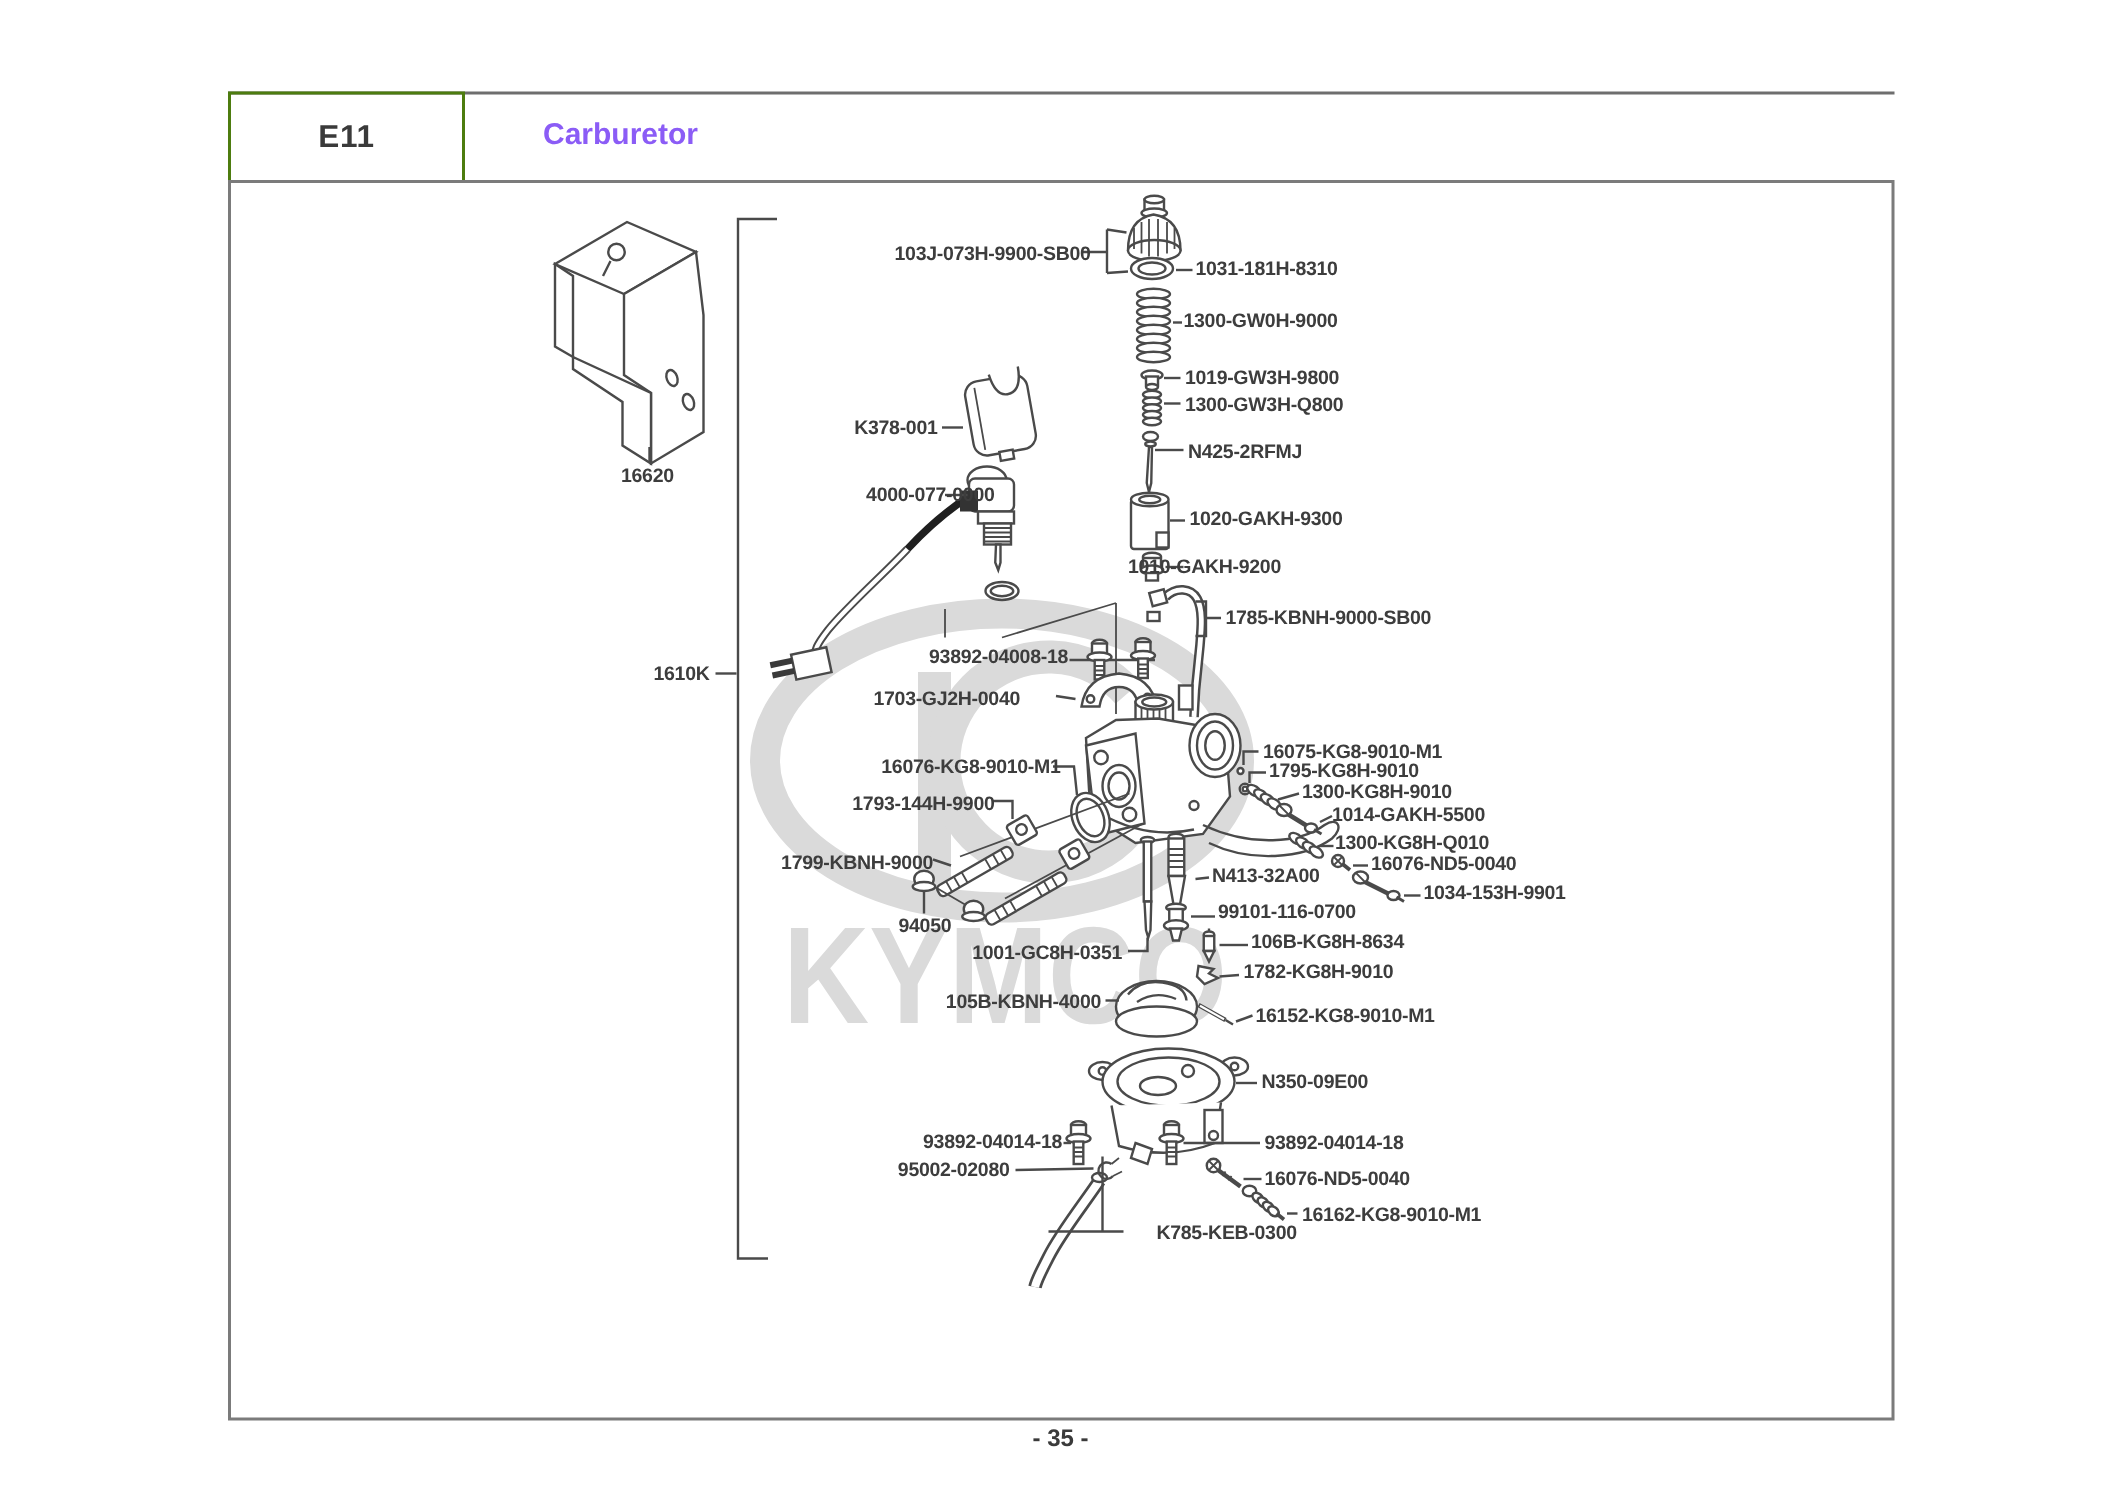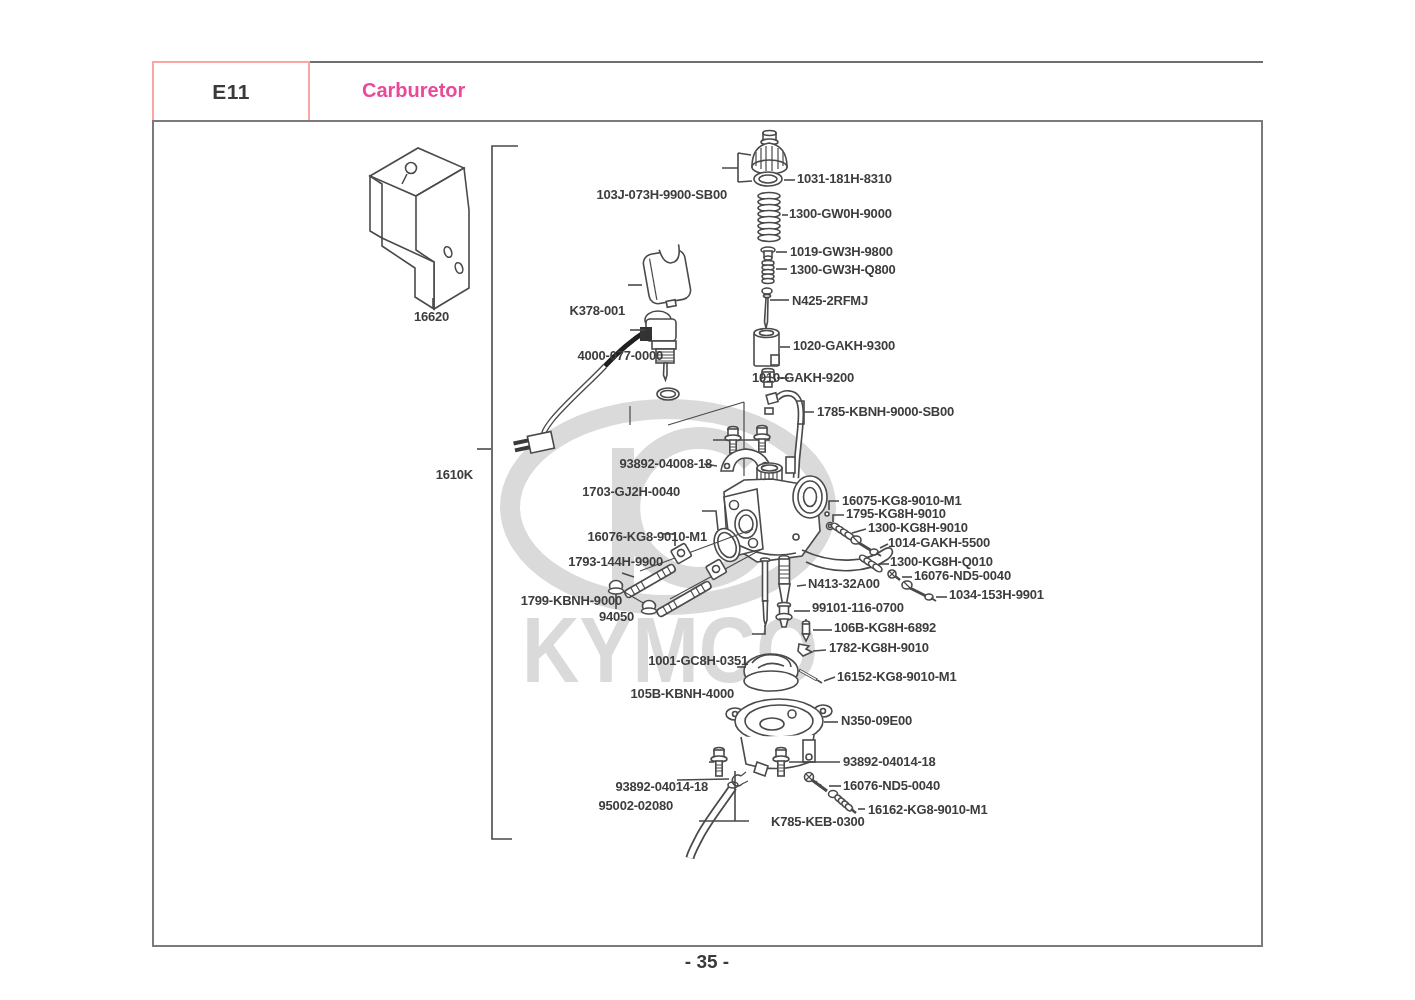--- a/index.html
+++ b/index.html
@@ -2,28 +2,28 @@
 <html><head>
 <meta charset="utf-8">
 <style>
   html,body{margin:0;padding:0;background:#fff;}
   #stage{position:relative;width:1415px;height:1000px;background:#fff;overflow:hidden;
          font-family:"Liberation Sans",sans-serif;}
   .frame{position:absolute;left:152px;top:120px;width:1107px;height:823px;
          border:2px solid #7b7b7b;background:transparent;}
   .hdr-topline{position:absolute;left:152px;top:61px;width:1111px;height:2px;background:#6e6e6e;}
   .e11-box{position:absolute;left:152px;top:61px;width:154px;height:57px;
-           border:2px solid #fca5a5;display:flex;align-items:center;justify-content:center;}
+           border:2px solid #4d7c0f;display:flex;align-items:center;justify-content:center;}
   .code-text{font-weight:bold;font-size:21px;color:#3a3a3a;letter-spacing:.5px;}
-  .hdr-title{position:absolute;left:362px;top:79px;font-weight:bold;font-size:20px;color:#ec4899;}
+  .hdr-title{position:absolute;left:362px;top:79px;font-weight:bold;font-size:20px;color:#8b5cf6;}
   .page-num{position:absolute;left:632px;top:951px;width:150px;text-align:center;
-            font-weight:bold;font-size:19px;color:#3a3a3a;}
+            font-weight:bold;font-size:16px;color:#3a3a3a;}
   .lbl{position:absolute;font-weight:bold;font-size:13px;line-height:13px;color:#3d3d3d;
        letter-spacing:-0.2px;white-space:nowrap;}
-  .lr{margin-top:26px;}
+  .lr{}
   svg .s{stroke:#4a4a4a;stroke-width:1.6;fill:none;}
   svg .f{stroke:#4a4a4a;stroke-width:1.6;fill:#ffffff;}
   svg .thin{stroke:#4a4a4a;stroke-width:1.2;fill:none;}
   svg .wm{fill:#dadada;}
   #diagram-svg{position:absolute;left:0;top:0;}
 </style>
 </head>
 <body>
 
 <div id="stage">
@@ -402,21 +402,21 @@
   <div class="lbl" style="left:868px;top:521px">1300-KG8H-9010</div>
   <div class="lbl lr" style="right:752px;top:529px">1793-144H-9900</div>
   <div class="lbl" style="left:888px;top:536px">1014-GAKH-5500</div>
   <div class="lbl" style="left:890px;top:555px">1300-KG8H-Q010</div>
   <div class="lbl lr" style="right:793px;top:568px">1799-KBNH-9000</div>
   <div class="lbl" style="left:914px;top:569px">16076-ND5-0040</div>
   <div class="lbl" style="left:808px;top:577px">N413-32A00</div>
   <div class="lbl" style="left:949px;top:588px">1034-153H-9901</div>
   <div class="lbl" style="left:812px;top:601px">99101-116-0700</div>
   <div class="lbl" style="left:599px;top:610px">94050</div>
-  <div class="lbl" style="left:834px;top:621px">106B-KG8H-6892</div>
+  <div class="lbl" style="left:834px;top:621px">106B-KG8H-8634</div>
   <div class="lbl lr" style="right:667px;top:628px">1001-GC8H-0351</div>
   <div class="lbl" style="left:829px;top:641px">1782-KG8H-9010</div>
   <div class="lbl lr" style="right:681px;top:661px">105B-KBNH-4000</div>
   <div class="lbl" style="left:837px;top:670px">16152-KG8-9010-M1</div>
   <div class="lbl" style="left:841px;top:714px">N350-09E00</div>
   <div class="lbl lr" style="right:707px;top:754px">93892-04014-18</div>
   <div class="lbl" style="left:843px;top:755px">93892-04014-18</div>
   <div class="lbl lr" style="right:742px;top:773px">95002-02080</div>
   <div class="lbl" style="left:843px;top:779px">16076-ND5-0040</div>
   <div class="lbl" style="left:868px;top:803px">16162-KG8-9010-M1</div>

